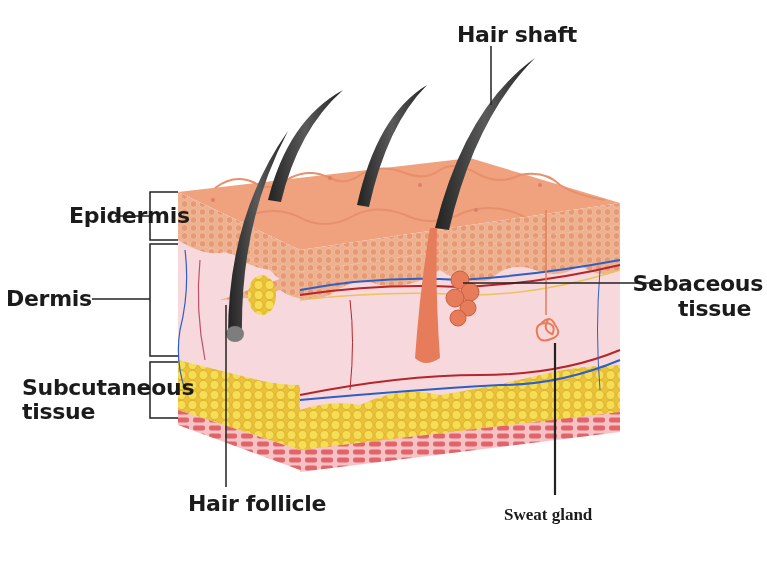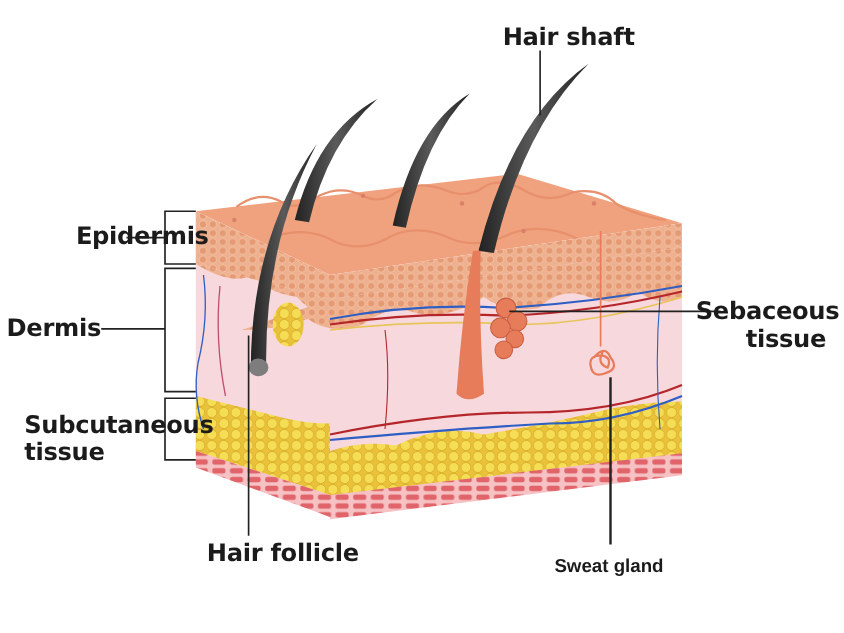--- a/index.html
+++ b/index.html
@@ -119,13 +119,13 @@
 
 <div class="label" style="left:22px; top:205px;margin-left:47px;">Epidermis</div>
 <div class="label" style="left:6px; top:288px;">Dermis</div>
 <div class="label" style="left:22px; top:377px;">Subcutaneous</div>
 <div class="label" style="left:22px; top:401px;">tissue</div>
 
 <div class="label" style="left:457px; top:24px;">Hair shaft</div>
 <div class="label right" style="right:4px; top:273px;">Sebaceous</div>
 <div class="label right" style="right:16px; top:298px;">tissue</div>
 <div class="label" style="left:188px; top:493px;">Hair follicle</div>
-<div class="label plain" style="left:504px; top:504px;">Sweat gland</div>
+<div class="label plain" style="left:504px; top:504px;font-family:Liberation Serif, serif;">Sweat gland</div>
 
 </body></html>

